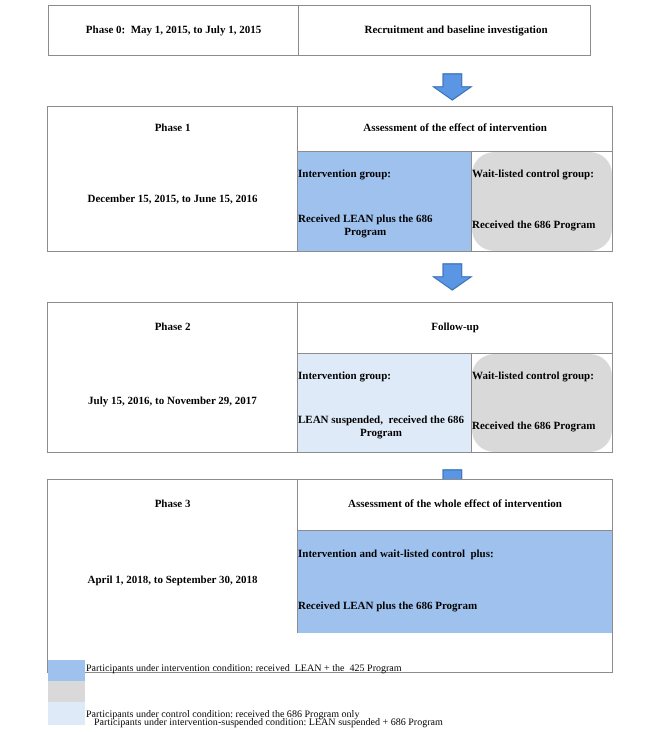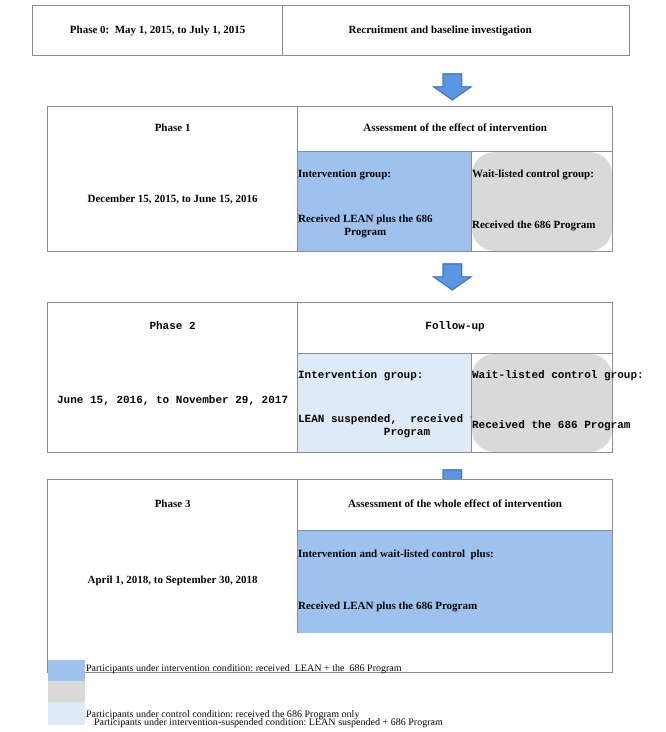--- a/index.html
+++ b/index.html
@@ -64,21 +64,21 @@
     font-weight: normal;
     white-space: pre;
     line-height: 12px;
   }
 </style>
 </head>
 <body>
 
 <div class="stage">
 
-  <div class="phase-box" style="left:32px; top:5px; width:598px; height:51px;">
+  <div class="phase-box" style="left:48px; top:5px; width:543px; height:51px;">
     <div class="divider-v" style="left:249px; top:0; height:49px;"></div>
     <div class="cell" style="left:0; top:0; width:249px; height:49px;">
       <span class="ln">Phase 0:  May 1, 2015, to July 1, 2015</span>
     </div>
     <div class="cell" style="left:250px; top:0; width:314px; height:49px;">
       <span class="ln">Recruitment and baseline investigation</span>
     </div>
   </div>
 
   <div class="arrow" style="left:431.8px; top:72.6px; width:41px; height:28px;">
@@ -122,27 +122,27 @@
         </div>
     </div>
   </div>
 
   <div class="arrow" style="left:431.8px; top:263.0px; width:41px; height:28px;">
     <svg width="41" height="29" viewBox="0 0 41 29" shape-rendering="geometricPrecision">
       <path d="M11.0 0.85 L29.7 0.85 L29.7 13.7 L39.3 13.7 L20.3 27.0 L1.2 13.7 L11.0 13.7 Z" fill="#5B96E5" stroke="#3A72B8" stroke-width="1.15" stroke-linejoin="miter"></path>
     </svg>
   </div>
 
-  <div class="phase-box" style="left:47px; top:302px; width:566px; height:151px;font-family:Liberation Mono, monospace;">
+  <div class="phase-box" style="left:47px; top:302px; width:566px; height:151px;">
     <div class="divider-v" style="left:249px; top:0; height:149px;"></div>
     <div class="cell" style="left:0; top:0; width:249px; height:50px;">
       <span class="ln">Phase 2</span>
     </div>
     <div class="cell shift-up" style="left:0; top:50px; width:249px; height:99px;">
-      <span class="ln">June 15, 2016, to November 29, 2017</span>
+      <span class="ln">July 15, 2016, to November 29, 2017</span>
     </div>
     <div class="cell" style="left:250px; top:0; width:314px; height:50px;">
       <span class="ln">Follow-up</span>
     </div>
     <div class="divider-h" style="left:250px; top:50px; width:314px;"></div>
     <div class="cell halves fill-lightblue" style="left: 250px; top: 51px; width: 173px; height: 98px; background-color: rgb(223, 234, 248);">
       <div class="half">
           <span class="ln">Intervention group:</span>
         </div>
       <div class="half">
@@ -189,21 +189,21 @@
         </div>
       <div class="half">
           <span class="lnblock">
             <span class="ln">Received LEAN plus the 686 Program</span>
           </span>
         </div>
     </div>
   </div>
 
   <div class="legend-swatch" style="left:47.8px; top:659.5px; width:37px; height:21.1px; background:#9FC1EE;"></div>
-  <div class="legend-text" style="left:86px; top:663px;">Participants under intervention condition: received  LEAN + the  686 Program</div>
+  <div class="legend-text" style="left:86px; top:663px;">Participants under intervention condition: received  LEAN + the  425 Program</div>
 
   <div class="legend-swatch" style="left:47.8px; top:680.6px; width:37px; height:21.4px; background:#D9D9D9;"></div>
   <div class="legend-text" style="left:86px; top:684.5px;margin-top:24px;">Participants under control condition: received the 686 Program only</div>
 
   <div class="legend-swatch" style="left:47.8px; top:702px; width:37px; height:22.5px; background:#DFEAF8;"></div>
   <div class="legend-text" style="left:86px; top:717px;margin-left:8px;">Participants under intervention-suspended condition: LEAN suspended + 686 Program</div>
 
 </div>
 
 </body></html>

